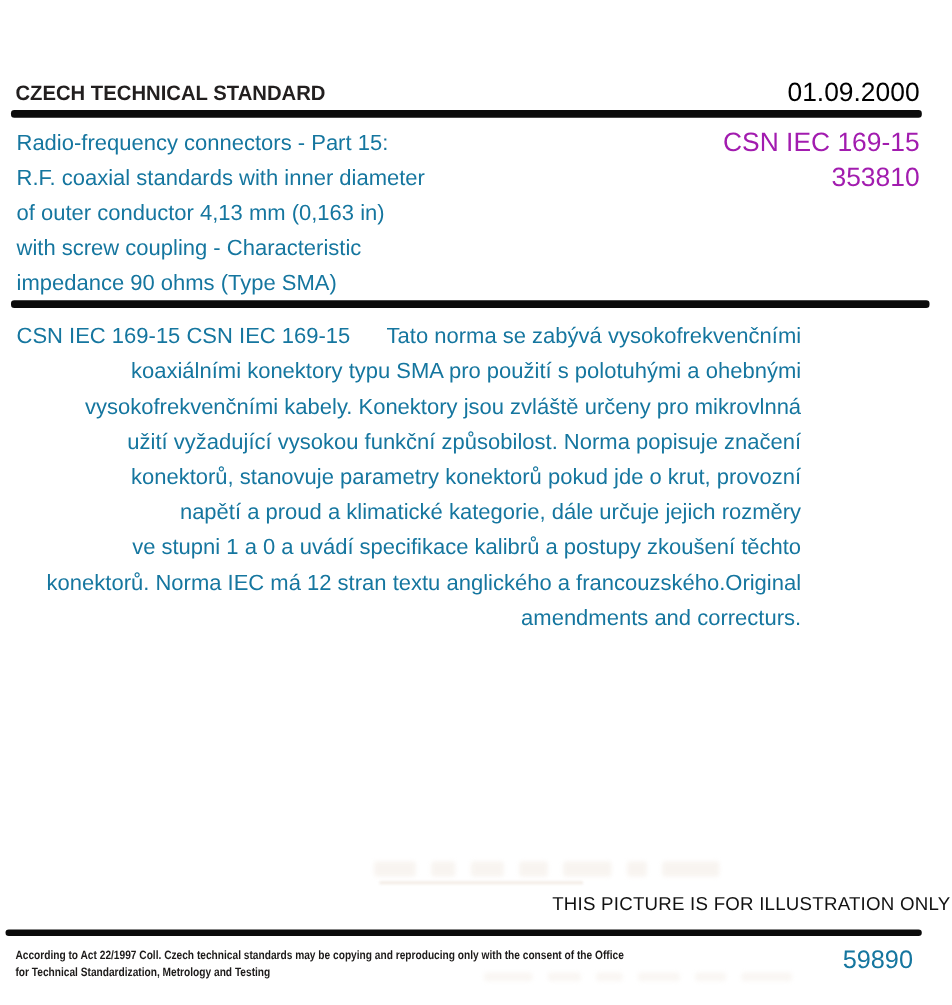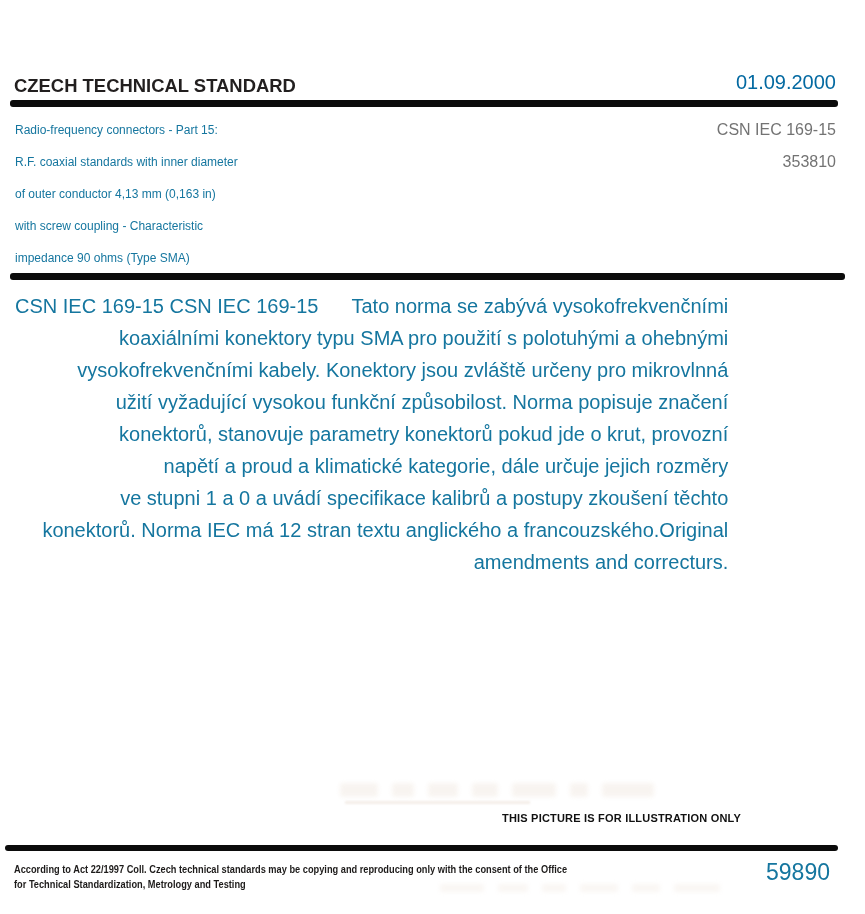--- a/index.html
+++ b/index.html
@@ -22,47 +22,47 @@
     font-weight: bold;
     color: #221f1f;
     letter-spacing: 0px;
     transform: scaleX(0.97);
     transform-origin: left center;
     white-space: nowrap;
   }
   .doc-date {
     position: absolute;
     right: 29px; top: 71px;
-    font-size: 20px;
-    color: #0369a1;
+    font-size: 24px;
+    color: #000000;
     white-space: nowrap;
   }
 
   
   .rule { position: absolute; background: #0b0b0b; border-radius: 3px; }
   .rule-1 { left: 10px;  top: 100px; width: 828px; height: 7px; }
   .rule-2 { left: 10px;  top: 273px; width: 835px; height: 7px; }
   .rule-3 { left: 5px;   top: 845px; width: 833px; height: 6px; }
 
   
   .std-title {
     position: absolute;
     left: 15px; top: 114px;
-    font-size: 12px;
+    font-size: 20px;
     line-height: 32px;
     color: #15769f;
   }
   .std-title div { white-space: pre; }
 
   .std-refs {
     position: absolute;
     right: 29px; top: 114px;
-    font-size: 16px;
+    font-size: 24px;
     line-height: 32px;
-    color: #737373;
+    color: #a21caf;
     text-align: right;
   }
 
   
   .abstract {
     position: absolute;
     left: 15px; top: 290px;
     font-size: 20px;
     line-height: 32px;
     color: #15769f;
@@ -87,22 +87,22 @@
   .wm-underline {
     position: absolute; left: 345px; top: 801px; width: 185px; height: 3px;
     background: #f1e9e2; filter: blur(1px); opacity: 0.8;
   }
   .wm-2 { left: 440px; top: 882px; width: 330px; height: 12px; opacity: 0.45; }
 
   
   .illustration-note {
     position: absolute;
     left: 502px; top: 812px;
-    font-size: 11px;
-    font-weight: bold;
+    font-size: 17px;
+    font-weight: normal;
     color: #111111;
     letter-spacing: 0.2px;
     white-space: nowrap;
   }
 
   
   .footer-legal {
     position: absolute;
     left: 14px; top: 862px;
     font-size: 11px;

